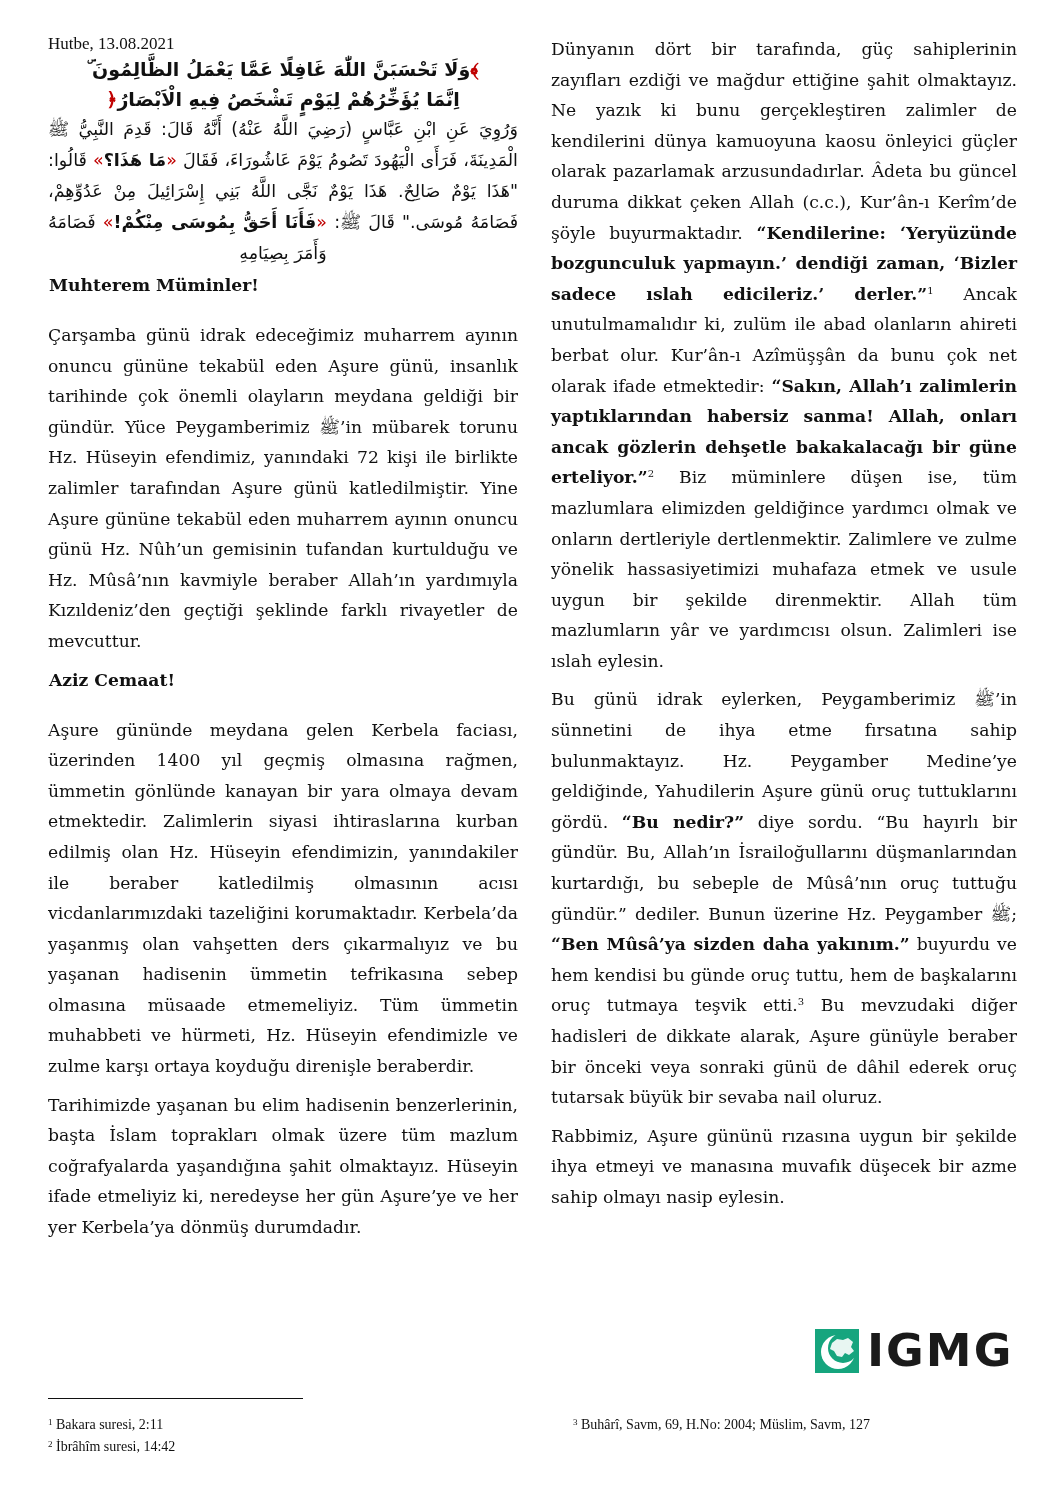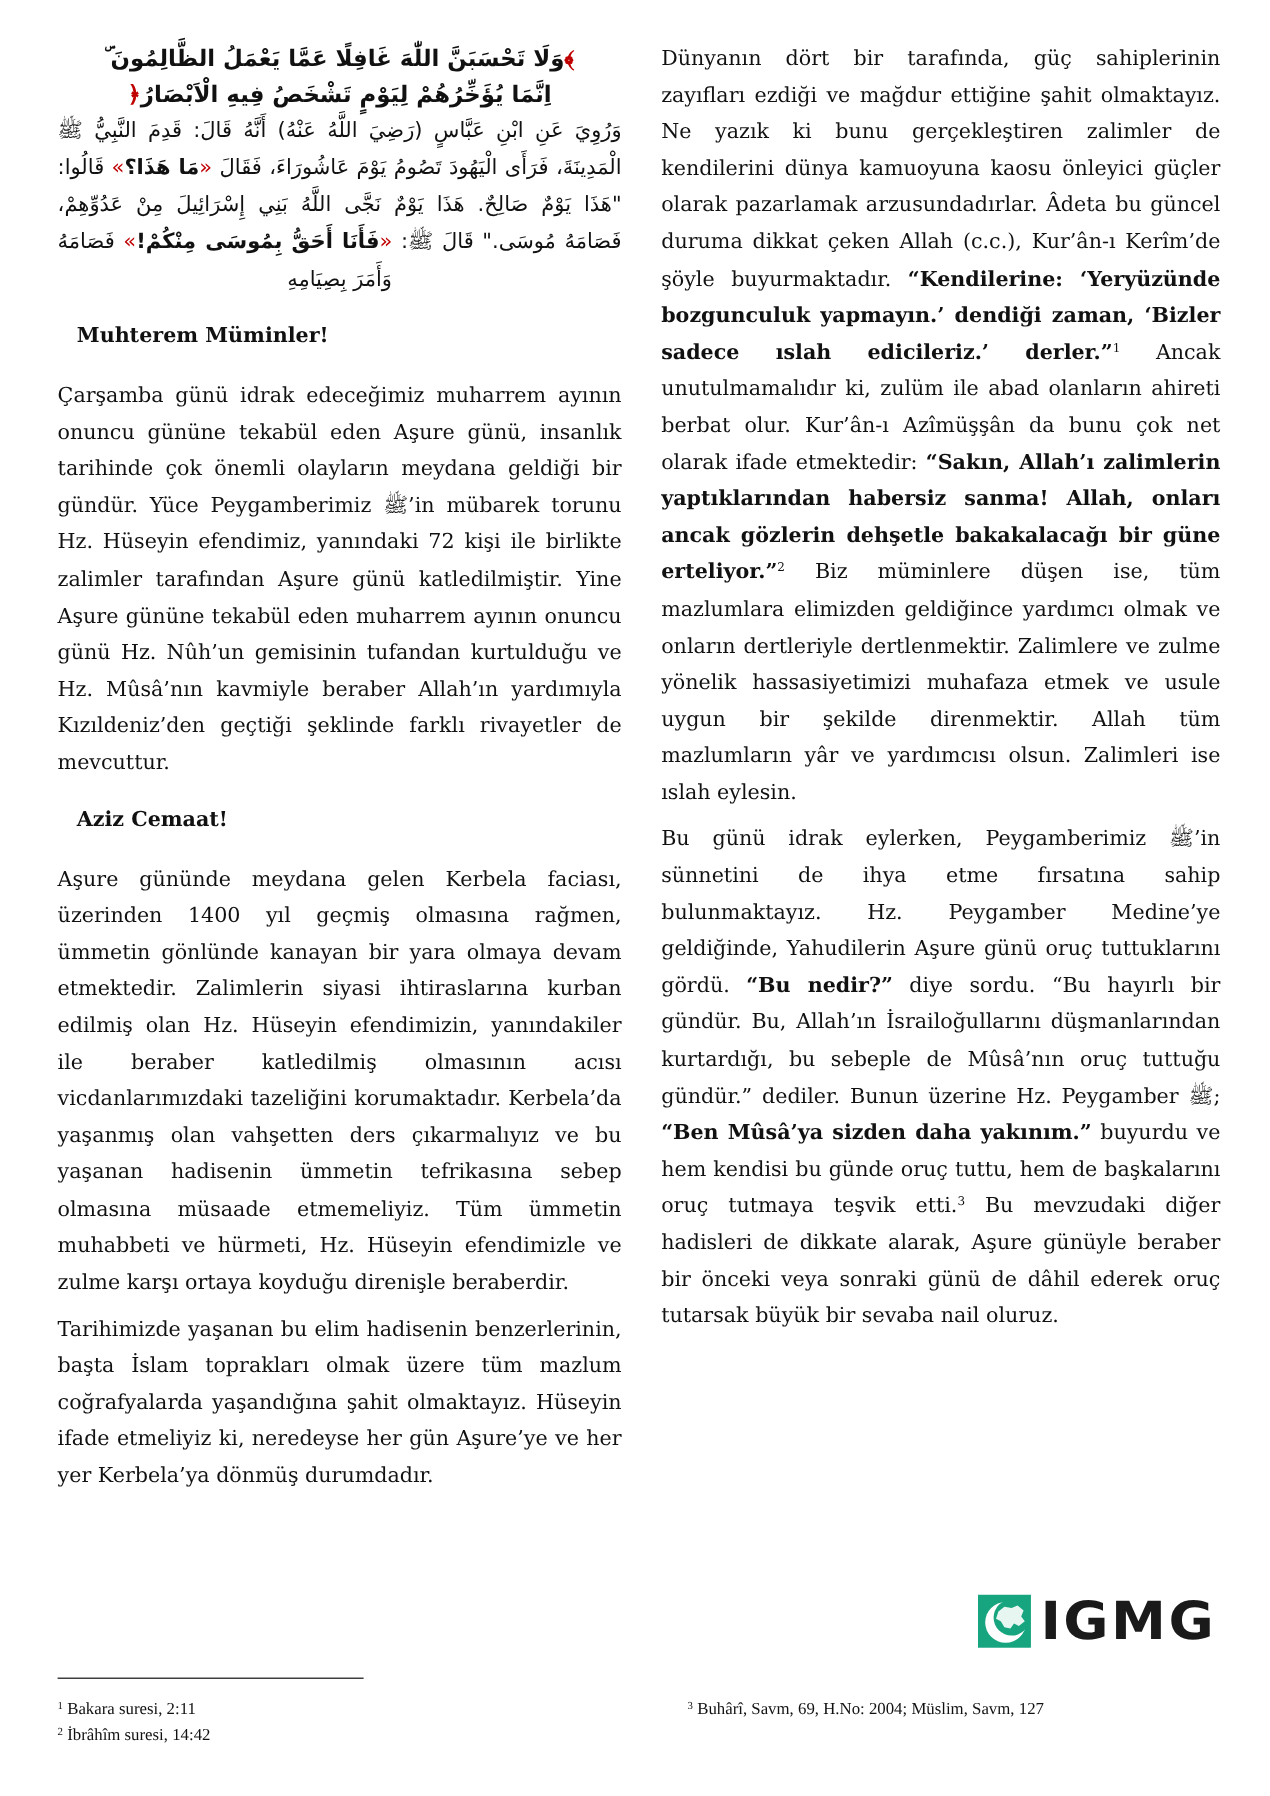--- a/index.html
+++ b/index.html
@@ -15,21 +15,21 @@
     .col-left { left: 48px; }
     .col-right { left: 551px; width: 466px; }
     .meta-date { font-family: "Liberation Serif", serif; font-size: 17px; line-height: 20px; margin: 0; text-align: left; }
     .doc-title { font-family: "Liberation Serif", serif; font-weight: bold; font-size: 17px; line-height: 20px; margin: 0 0 2px 0; text-align: left; }
     .arabic {
       direction: rtl; text-align: center; font-family: "DejaVu Sans", sans-serif;
       font-weight: bold; font-size: 19px; line-height: 30px; margin: 0;
     }
     .arabic.hadith { text-align: justify; text-align-last: center; font-size: 17.5px; line-height: 31px; font-weight: normal; }
     .bracket { color: #c00000; }
-    .heading { font-weight: bold; margin: 16px; line-height: 30px; font-size: 17.2px; }
+    .heading { font-weight: bold; margin: 1px; line-height: 30px; font-size: 17.2px; }
     p.body { margin: 0 0 8px 0; }
     .heading + p.body { margin-top: 20px; }
     .mt8 { margin-top: 8px !important; }
     b { font-weight: bold; }
     sup { font-size: 10px; line-height: 0; vertical-align: 6px; }
     .footnote-rule {
       position: absolute; left: 48px; top: 1398px; width: 255px; height: 0;
       border-top: 1.4px solid #111;
     }
     .footnotes-left { position: absolute; left: 48px; top: 1414px; font-family: "Liberation Serif", serif; font-size: 14px; line-height: 22px; }
@@ -41,20 +41,21 @@
     .logo-mark { width: 44px; height: 44px; background: #16a57e; position: relative; }
     .logo-text {
       font-family: "DejaVu Sans", sans-serif; font-weight: bold; font-size: 46px; letter-spacing: 2px;
       color: #1a1a1a; margin-left: 8px; line-height: 46px; transform: scaleY(0.95);
     }
   </style>
 </head>
 <body>
 
 <div class="col col-left">
+  <p class="meta-date">Hutbe, 13.08.2021</p>
 
   <div class="arabic">
     <span class="bracket">﴾</span><span>وَلَا تَحْسَبَنَّ اللّٰهَ غَافِلًا عَمَّا يَعْمَلُ الظَّالِمُونَ ۜ</span><br>
     <span>اِنَّمَا يُؤَخِّرُهُمْ لِيَوْمٍ تَشْخَصُ فِيهِ الْاَبْصَارُ</span><span class="bracket">﴿</span>
   </div>
 
   <div class="arabic hadith">
     <span>وَرُوِيَ عَنِ ابْنِ عَبَّاسٍ (رَضِيَ اللَّهُ عَنْهُ) أَنَّهُ قَالَ: قَدِمَ النَّبِيُّ ﷺ الْمَدِينَةَ، فَرَأَى الْيَهُودَ تَصُومُ يَوْمَ عَاشُورَاءَ، فَقَالَ</span><span class="bracket"> «</span><b>مَا هَذَا؟</b><span class="bracket">» </span><span>قَالُوا: "هَذَا يَوْمٌ صَالِحٌ. هَذَا يَوْمٌ نَجَّى اللَّهُ بَنِي إِسْرَائِيلَ مِنْ عَدُوِّهِمْ، فَصَامَهُ مُوسَى." قَالَ ﷺ:</span><span class="bracket"> «</span><b>فَأَنَا أَحَقُّ بِمُوسَى مِنْكُمْ!</b><span class="bracket">» </span><span>فَصَامَهُ وَأَمَرَ بِصِيَامِهِ</span>
   </div>
 
@@ -65,20 +66,21 @@
   <p class="body">Aşure gününde meydana gelen Kerbela faciası, üzerinden 1400 yıl geçmiş olmasına rağmen, ümmetin gönlünde kanayan bir yara olmaya devam etmektedir. Zalimlerin siyasi ihtiraslarına kurban edilmiş olan Hz. Hüseyin efendimizin, yanındakiler ile beraber katledilmiş olmasının acısı vicdanlarımızdaki tazeliğini korumaktadır. Kerbela’da yaşanmış olan vahşetten ders çıkarmalıyız ve bu yaşanan hadisenin ümmetin tefrikasına sebep olmasına müsaade etmemeliyiz. Tüm ümmetin muhabbeti ve hürmeti, Hz. Hüseyin efendimizle ve zulme karşı ortaya koyduğu direnişle beraberdir.</p>
 
   <p class="body">Tarihimizde yaşanan bu elim hadisenin benzerlerinin, başta İslam toprakları olmak üzere tüm mazlum coğrafyalarda yaşandığına şahit olmaktayız. Hüseyin ifade etmeliyiz ki, neredeyse her gün Aşure’ye ve her yer Kerbela’ya dönmüş durumdadır.</p>
 </div>
 
 <div class="col col-right">
   <p class="body"><span>Dünyanın dört bir tarafında, güç sahiplerinin zayıfları ezdiği ve mağdur ettiğine şahit olmaktayız. Ne yazık ki bunu gerçekleştiren zalimler de kendilerini dünya kamuoyuna kaosu önleyici güçler olarak pazarlamak arzusundadırlar. Âdeta bu güncel duruma dikkat çeken Allah (c.c.), Kur’ân-ı Kerîm’de şöyle buyurmaktadır. </span><b>“Kendilerine: ‘Yeryüzünde bozgunculuk yapmayın.’ dendiği zaman, ‘Bizler sadece ıslah edicileriz.’ derler.”</b><sup>1</sup><span> Ancak unutulmamalıdır ki, zulüm ile abad olanların ahireti berbat olur. Kur’ân-ı Azîmüşşân da bunu çok net olarak ifade etmektedir: </span><b>“Sakın, Allah’ı zalimlerin yaptıklarından habersiz sanma! Allah, onları ancak gözlerin dehşetle bakakalacağı bir güne erteliyor.”</b><sup>2</sup><span> Biz müminlere düşen ise, tüm mazlumlara elimizden geldiğince yardımcı olmak ve onların dertleriyle dertlenmektir. Zalimlere ve zulme yönelik hassasiyetimizi muhafaza etmek ve usule uygun bir şekilde direnmektir. Allah tüm mazlumların yâr ve yardımcısı olsun. Zalimleri ise ıslah eylesin.</span></p>
 
   <p class="body"><span>Bu günü idrak eylerken, Peygamberimiz ﷺ’in sünnetini de ihya etme fırsatına sahip bulunmaktayız. Hz. Peygamber Medine’ye geldiğinde, Yahudilerin Aşure günü oruç tuttuklarını gördü. </span><b>“Bu nedir?”</b><span> diye sordu. “Bu hayırlı bir gündür. Bu, Allah’ın İsrailoğullarını düşmanlarından kurtardığı, bu sebeple de Mûsâ’nın oruç tuttuğu gündür.” dediler. Bunun üzerine Hz. Peygamber ﷺ; </span><b>“Ben Mûsâ’ya sizden daha yakınım.”</b><span> buyurdu ve hem kendisi bu günde oruç tuttu, hem de başkalarını oruç tutmaya teşvik etti.</span><sup>3</sup><span> Bu mevzudaki diğer hadisleri de dikkate alarak, Aşure günüyle beraber bir önceki veya sonraki günü de dâhil ederek oruç tutarsak büyük bir sevaba nail oluruz.</span></p>
 
+  <p class="body mt8">Rabbimiz, Aşure gününü rızasına uygun bir şekilde ihya etmeyi ve manasına muvafık düşecek bir azme sahip olmayı nasip eylesin.</p>
 </div>
 
 <div class="logo">
   <div class="logo-mark">
     <svg width="44" height="44" viewBox="0 0 44 44">
       <rect width="44" height="44" fill="#16a57e"></rect>
       <circle cx="23" cy="23" r="17" fill="#ffffff"></circle>
       <circle cx="28" cy="19" r="15" fill="#16a57e"></circle>
       <path d="M17 14 L22 10 L28 11 L33 9 L38 13 L36 18 L39 22 L34 26 L30 24 L27 28 L22 27 L19 22 L15 20 Z" fill="#ffffff" opacity="0.9"></path>
     </svg>

